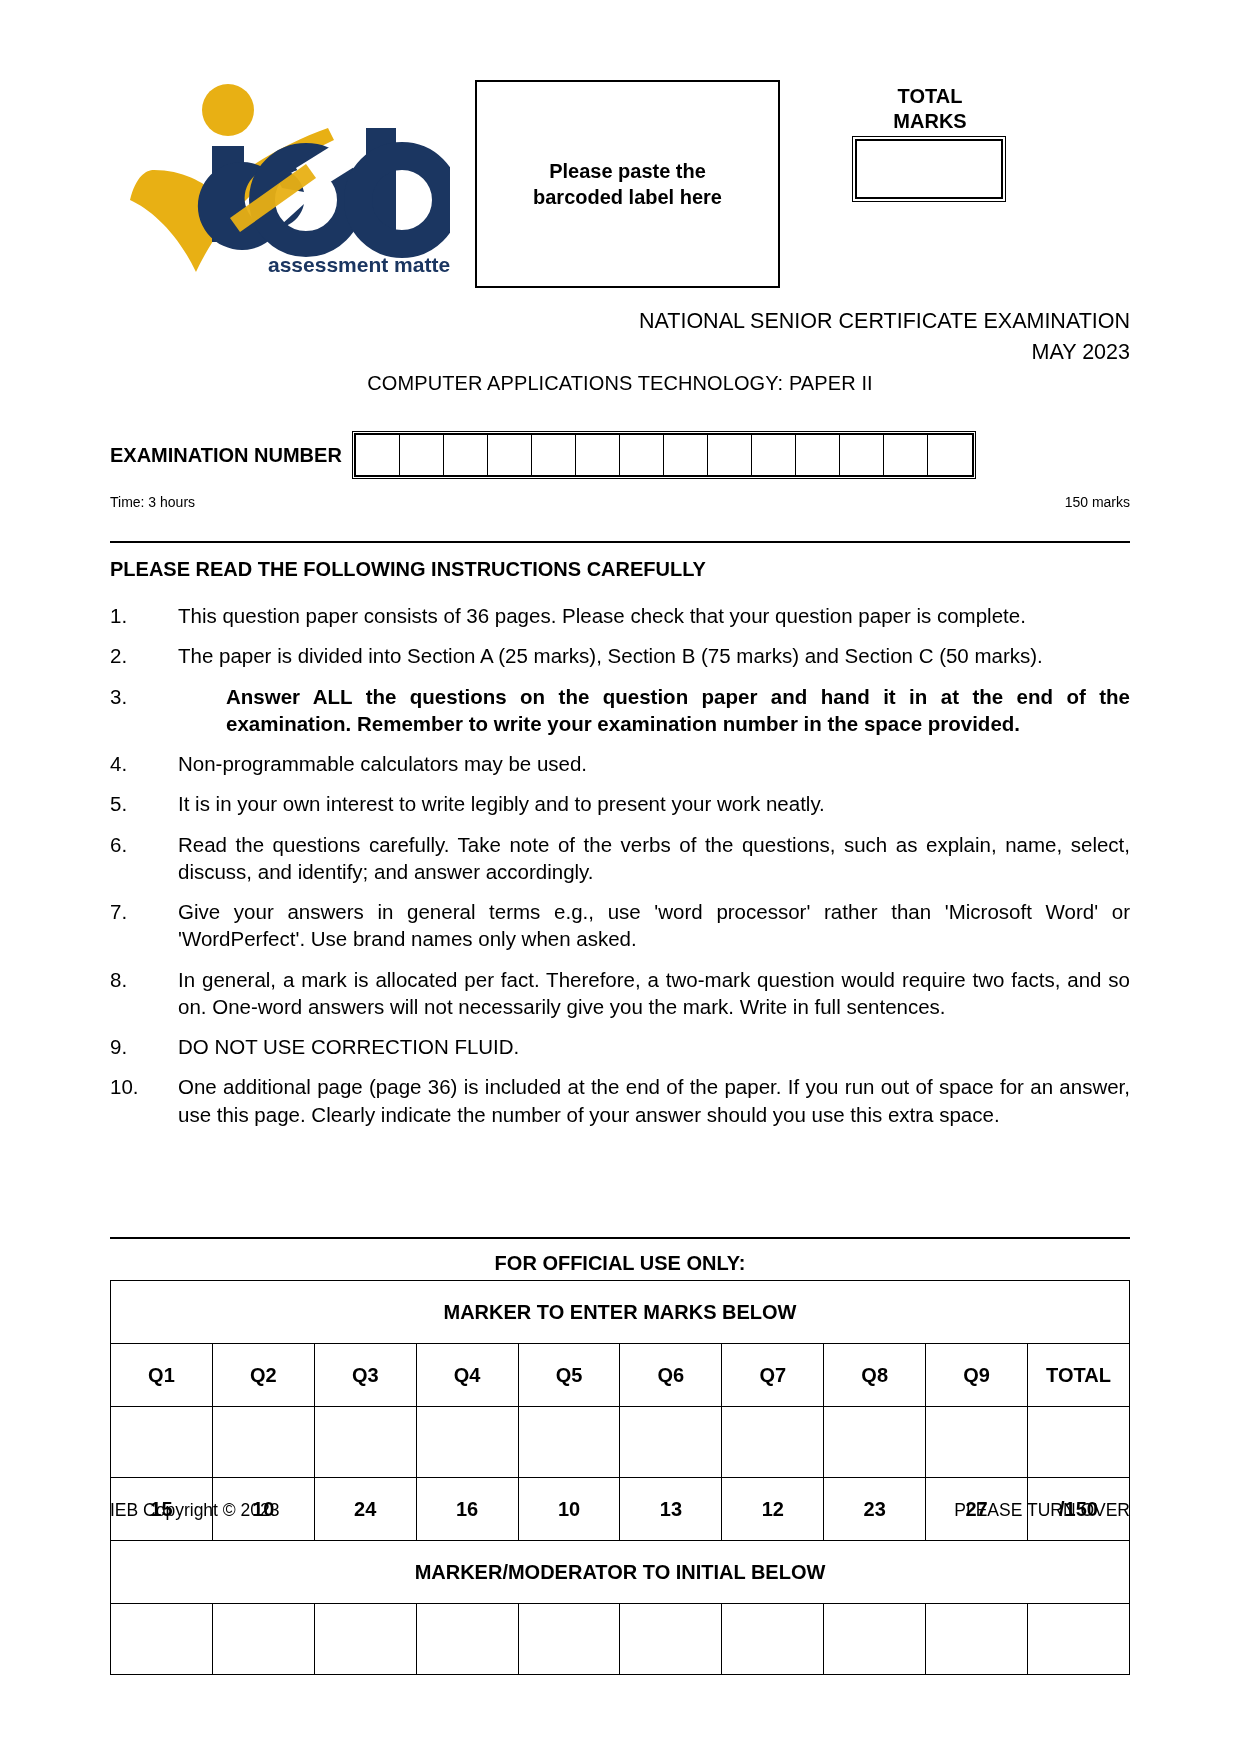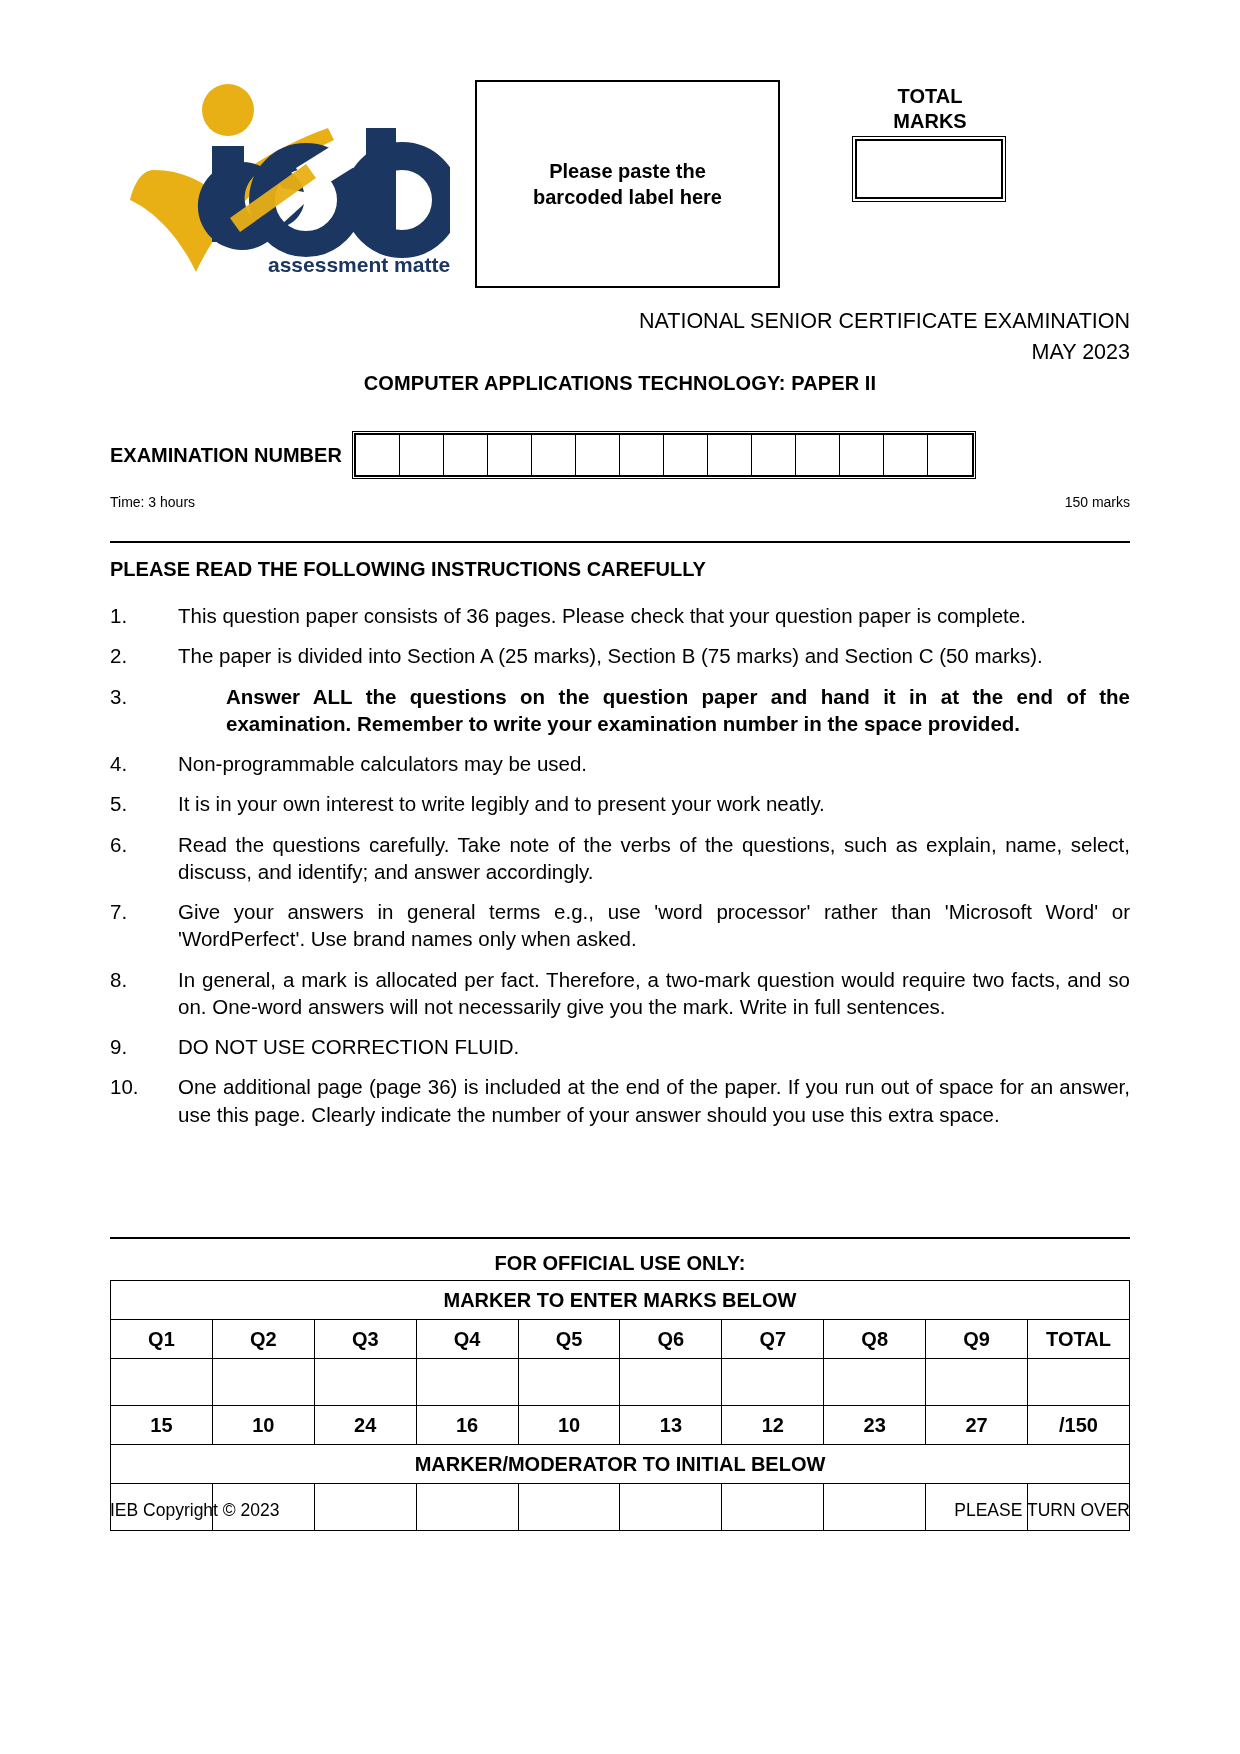--- a/index.html
+++ b/index.html
@@ -88,21 +88,21 @@
     font-size: 21.5px;
     line-height: 1.45;
   }
   .paper-title {
     position: absolute;
     left: 110px;
     top: 372px;
     width: 1020px;
     text-align: center;
     font-size: 20px;
-    font-weight: bold;
+    font-weight: normal;
     letter-spacing: 0.1px;
   }
 
   
   .exam-number-row {
     position: absolute;
     left: 110px;
     top: 432px;
     width: 1020px;
     height: 46px;
@@ -205,21 +205,21 @@
     width: 1020px;
     border-collapse: collapse;
     table-layout: fixed;
     font-size: 20px;
     font-weight: bold;
     text-align: center;
   }
   .marks-table td {
     border: 1.6px solid #000;
     height: 30px;
-    padding: 4px;
+    padding: 16px;
   }
   .marks-table td.blankrow { height: 38px; }
 
   
   .footer {
     position: absolute;
     left: 110px;
     top: 1500px;
     width: 1020px;
     display: flex;

